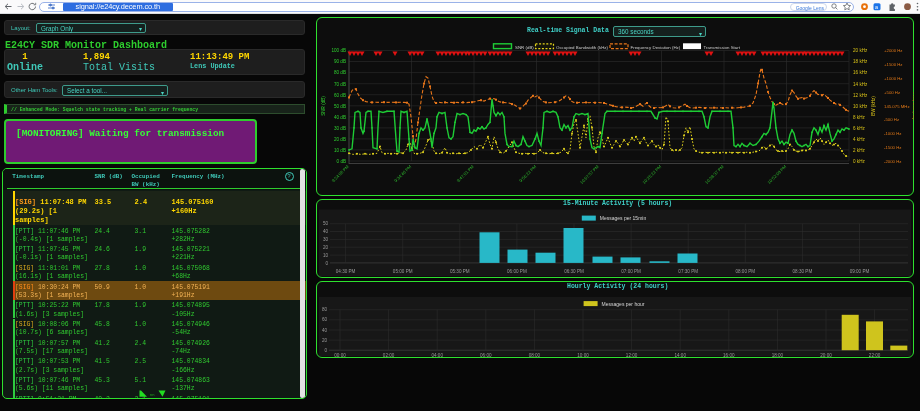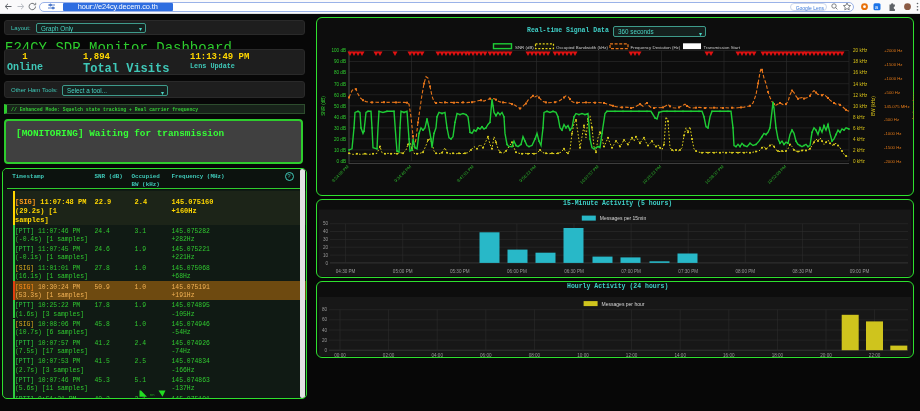--- a/index.html
+++ b/index.html
@@ -75,67 +75,67 @@
   <text x="875" y="8.7" fill="#fff" font-size="5.5" font-family="Liberation Sans">a</text>
   <path d="M889.5,4.5 h1.5 a1.2,1.2 0 1 1 2.4,0 h1.5 v2 a1.2,1.2 0 1 0 0,2.4 v2 h-5.4 z" fill="#5f6368"></path>
   <circle cx="907.5" cy="6.7" r="3.4" fill="#8a5a44"></circle>
   <g fill="#5f6368">
         <circle cx="917.5" cy="3.5" r="0.8"></circle>
         <circle cx="917.5" cy="6.7" r="0.8"></circle>
         <circle cx="917.5" cy="9.9" r="0.8"></circle>
       </g>
  </svg>
  <div id="pill"></div>
- <div id="sel">hour://e24cy.decem.co.th</div>
+ <div id="sel">signal://e24cy.decem.co.th</div>
  <div id="lens">Google Lens</div>
 </div>
 
 <div class="bar" style="top:20px;height:15px">
  <span class="tl" style="position:absolute;left:6px;top:4px">Layout:</span>
  <div class="sel" style="left:31px;top:2px;width:110px;height:10px">Graph Only<span class="chev">▾</span></div>
 </div>
-<div class="abs" style="left:5px;top:39.5px;color:#2ecc2e;font-weight:normal;font-size:14px">E24CY SDR Monitor Dashboard</div>
+<div class="abs" style="left:5px;top:39.5px;color:#2ecc2e;font-weight:bold;font-size:10px">E24CY SDR Monitor Dashboard</div>
 <div class="bar" style="top:49px;height:26px">
  <div class="abs" style="left:0;top:2px;width:40px;text-align:center">
   <div style="color:#ffd700;font-weight:bold;font-size:9px">1</div>
   <div class="tl" style="font-size:10px;font-family:'Liberation Mono',monospace;font-weight:bold">Online</div>
  </div>
  <div class="abs" style="left:78px;top:2px;width:120px;text-align:left">
   <div style="color:#ffd700;font-weight:bold;font-size:9px">1,894</div>
-  <div class="tl" style="font-size:12px;font-family:'Liberation Mono',monospace;font-weight:bold">Total Visits</div>
+  <div class="tl" style="font-size:10px;font-family:'Liberation Mono',monospace;font-weight:normal">Total Visits</div>
  </div>
  <div class="abs" style="right:4px;top:2px;width:110px;">
   <div style="color:#ffd700;font-weight:bold;font-size:9px">11:13:49 PM</div>
   <div class="tl" style="font-size:6.8px;font-family:'Liberation Mono',monospace;font-weight:bold">Lens Update</div>
  </div>
 </div>
 <div class="bar" style="top:81px;height:17px">
  <span class="tl" style="position:absolute;left:6px;top:5px">Other Ham Tools:</span>
  <div class="sel" style="left:57px;top:3px;width:106px;height:11px;line-height:10px">Select a tool...<span class="chev" style="top:2px">▾</span></div>
 </div>
 <div class="abs" style="left:4px;top:103.5px;width:301px;height:10px;background:#18231a;border:1px solid #2d4d2d;border-left:3px solid #2ecc2e">
  <span style="position:absolute;left:4px;top:2px;color:#35d035;font-size:4.8px;font-weight:bold">// Enhanced Mode: Squelch state tracking + Real carrier frequency</span>
 </div>
-<div class="abs" style="left:4px;top:118.5px;width:299px;height:45px;border:2px solid #2ecc2e;border-radius:4px;background:#404040">
+<div class="abs" style="left:4px;top:118.5px;width:253px;height:45px;border:2px solid #2ecc2e;border-radius:4px;background:#701a75">
  <div style="position:absolute;left:10px;top:7px;color:#36ff36;font-weight:bold;font-size:9.4px">[MONITORING] Waiting for transmission</div>
 </div>
 
 <div id="tbl">
  <div id="tblhead">
   <span class="hc" style="left:9.3px;top:4.5px">Timestamp</span>
   <span class="hc" style="left:91.5px;top:4.5px">SNR (dB)</span>
   <span class="hc" style="left:128.5px;top:4.5px">Occupied<br>BW (kHz)</span>
   <span class="hc" style="left:168.5px;top:4.5px">Frequency (MHz)</span>
   <span style="position:absolute;left:281.5px;top:3px;width:9px;height:9px;border:1px solid #3fc8b8;border-radius:50%;
    color:#3fc8b8;font-size:6px;text-align:center;line-height:8px">?</span>
  </div>
  <div style="position:absolute;left:4px;top:19.7px;width:293px;height:1px;background:#2ecc2e"></div>
 <div class="row rnew" style="top:22.5px;height:34px">
       <div class="c1"><span class="tagS">[SIG]</span> 11:07:48 PM<br>(29.2s) [1<br>samples]</div>
-      <div class="c2">22.9</div>
+      <div class="c2">33.5</div>
       <div class="c3">2.4</div>
       <div class="c4">145.075160<br>+160Hz</div>
     </div>
 <div class="row" style="top:56.5px;height:18.7px">
       <div class="c1"><span class="tagP">[PTT]</span> 11:07:46 PM<br>(-0.4s) [1 samples]</div>
       <div class="c2">24.4</div>
       <div class="c3">3.1</div>
       <div class="c4">145.075282<br>+282Hz</div>
     </div>
 <div class="row" style="top:75.2px;height:18.7px">

